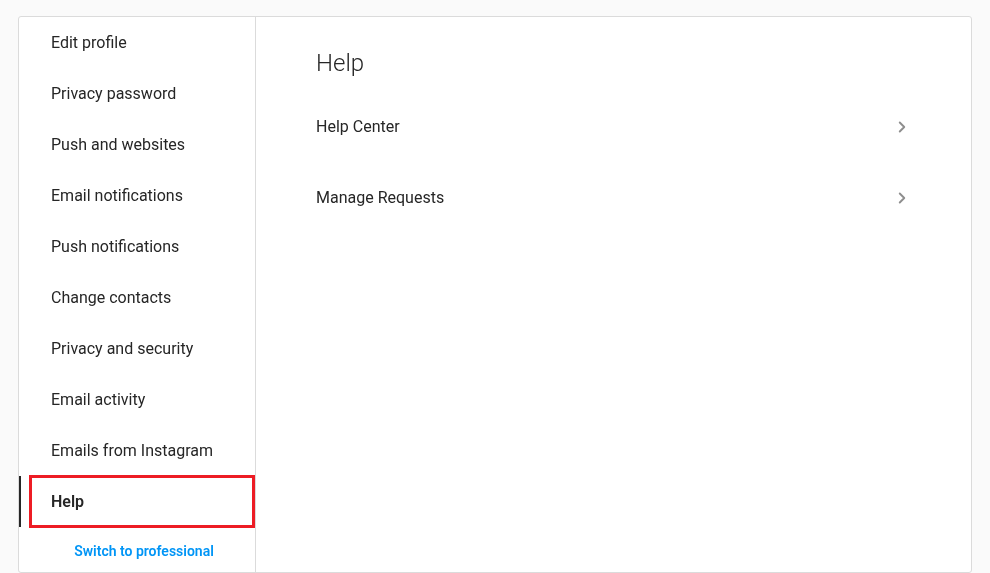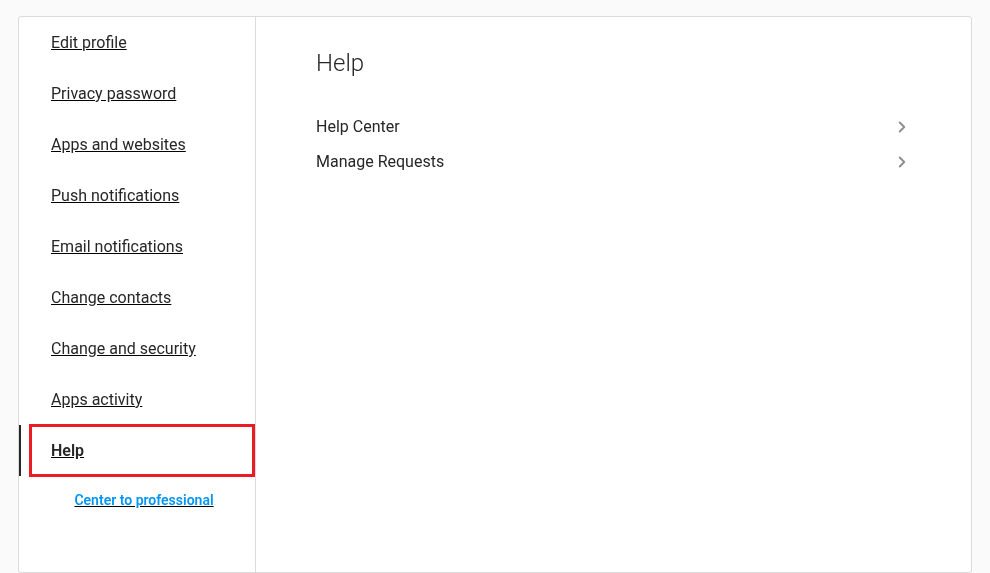--- a/index.html
+++ b/index.html
@@ -21,21 +21,20 @@
       border-radius: 3px;
       display: flex;
       width: 100%;
       height: 100%;
     }
     .sidebar {
       width: 237px;
       border-right: 1px solid #dbdbdb;
       display: flex;
       flex-direction: column;
-      text-decoration: underline;
     }
     .sidebar-item {
       padding: 16px 16px 16px 30px;
       font-size: 16px;
       color: #262626;
       cursor: pointer;
       border-left: 2px solid transparent;
     }
     .sidebar-item.active {
       border-left: 2px solid #262626;
@@ -68,20 +67,21 @@
     }
     .main-title {
       font-size: 24px;
       font-weight: 300;
       color: #262626;
       margin-bottom: 32px;
     }
     .help-list {
       display: flex;
       flex-direction: column;
+      gap: 36px;
     }
     .help-item {
       display: flex;
       justify-content: space-between;
       align-items: center;
       padding: 8px 0;
       font-size: 16px;
       color: #262626;
       cursor: pointer;
     }
@@ -100,44 +100,47 @@
 
 <div class="container">
   <nav class="sidebar">
     <div class="sidebar-item">
       <span>Edit profile</span>
     </div>
     <div class="sidebar-item">
       <span>Privacy password</span>
     </div>
     <div class="sidebar-item">
-      <span>Apps and websites</span>
+      <span>Push and websites</span>
+    </div>
+    <div class="sidebar-item">
+      <span>Email notifications</span>
     </div>
     <div class="sidebar-item">
       <span>Push notifications</span>
     </div>
     <div class="sidebar-item">
-      <span>Email notifications</span>
-    </div>
-    <div class="sidebar-item">
       <span>Change contacts</span>
     </div>
     <div class="sidebar-item">
-      <span>Change and security</span>
+      <span>Privacy and security</span>
     </div>
     <div class="sidebar-item">
-      <span>Apps activity</span>
+      <span>Email activity</span>
+    </div>
+    <div class="sidebar-item">
+      <span>Emails from Instagram</span>
     </div>
     <div class="highlight-box">
       <div class="sidebar-item active">
         <span>Help</span>
       </div>
     </div>
     <div class="switch-link">
-      <span>Center to professional</span>
+      <span>Switch to professional</span>
     </div>
   </nav>
 
   <main class="main">
     <h1 class="main-title">Help</h1>
     <div class="help-list">
       <div class="help-item">
         <span>Help Center</span>
         <span class="chevron">
           <svg viewBox="0 0 24 24" fill="none" stroke="#8e8e8e" stroke-width="2.5" stroke-linecap="round" stroke-linejoin="round">

